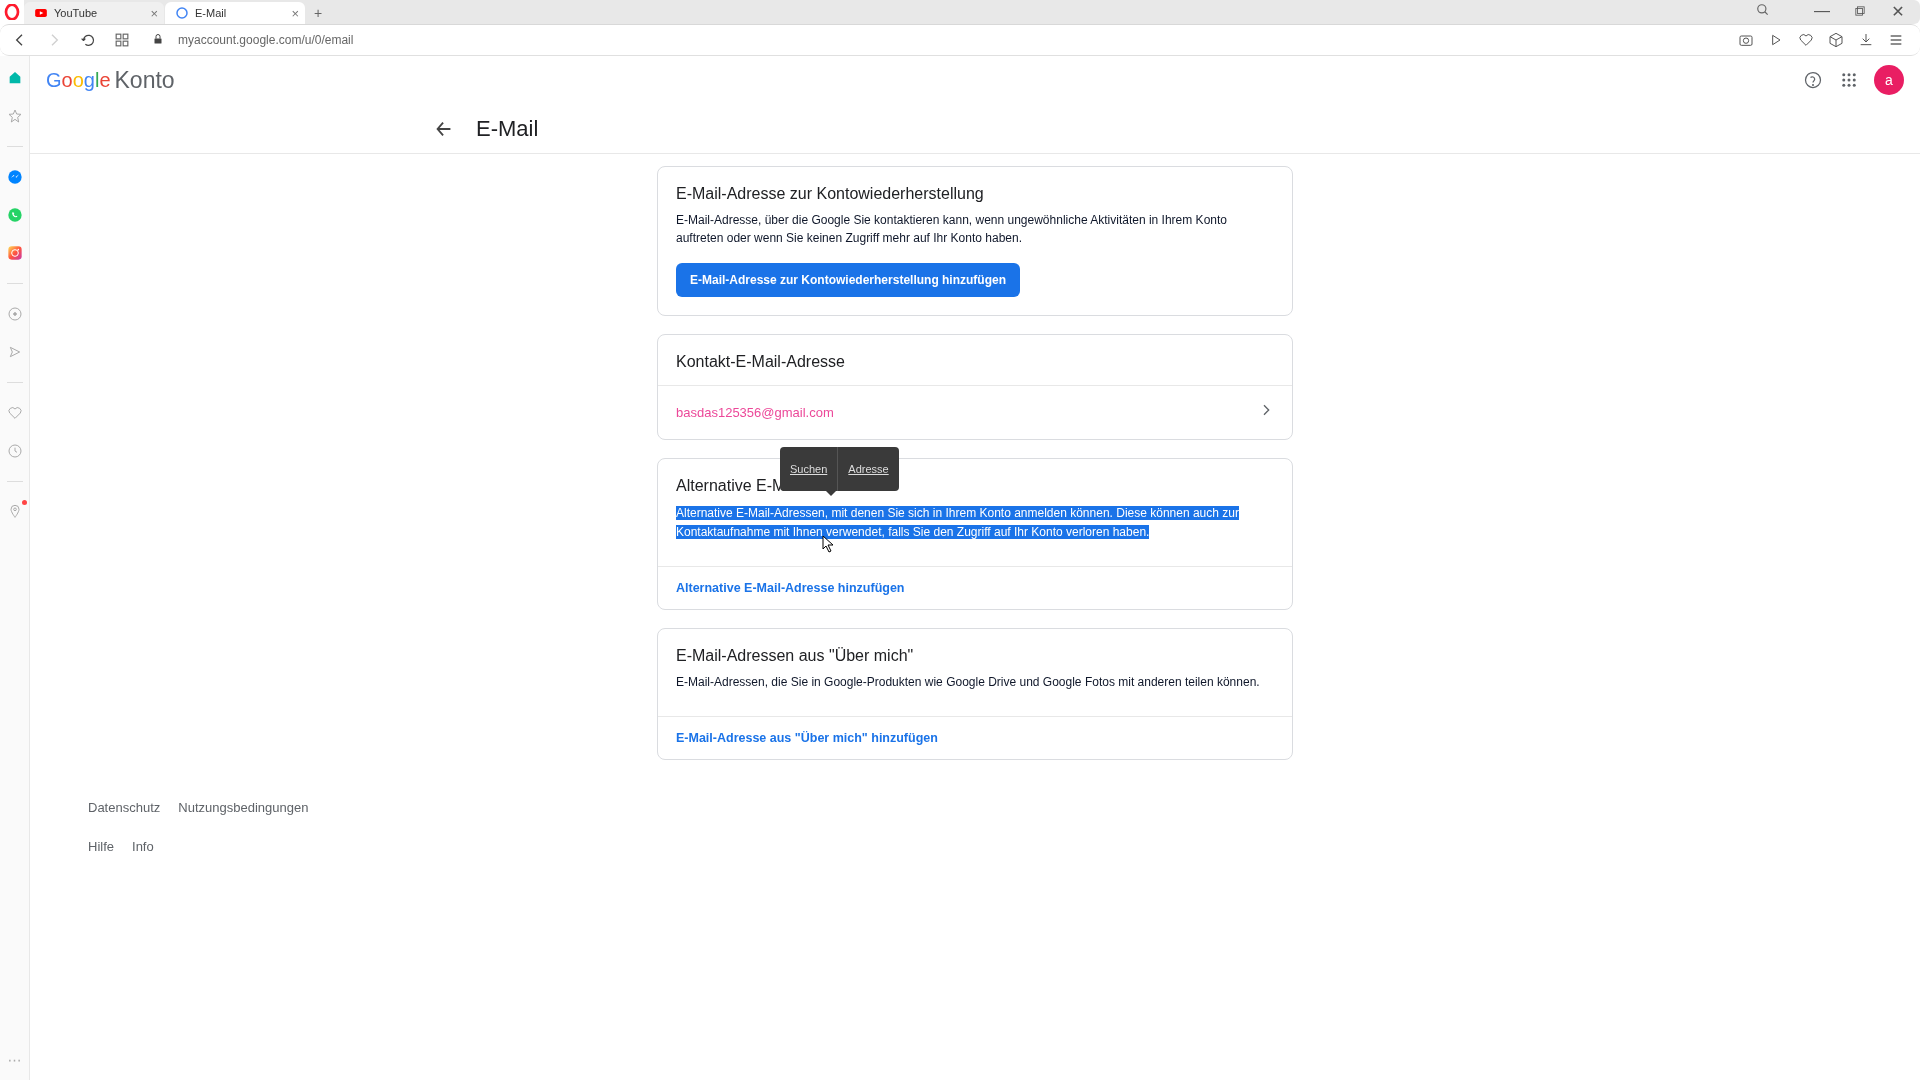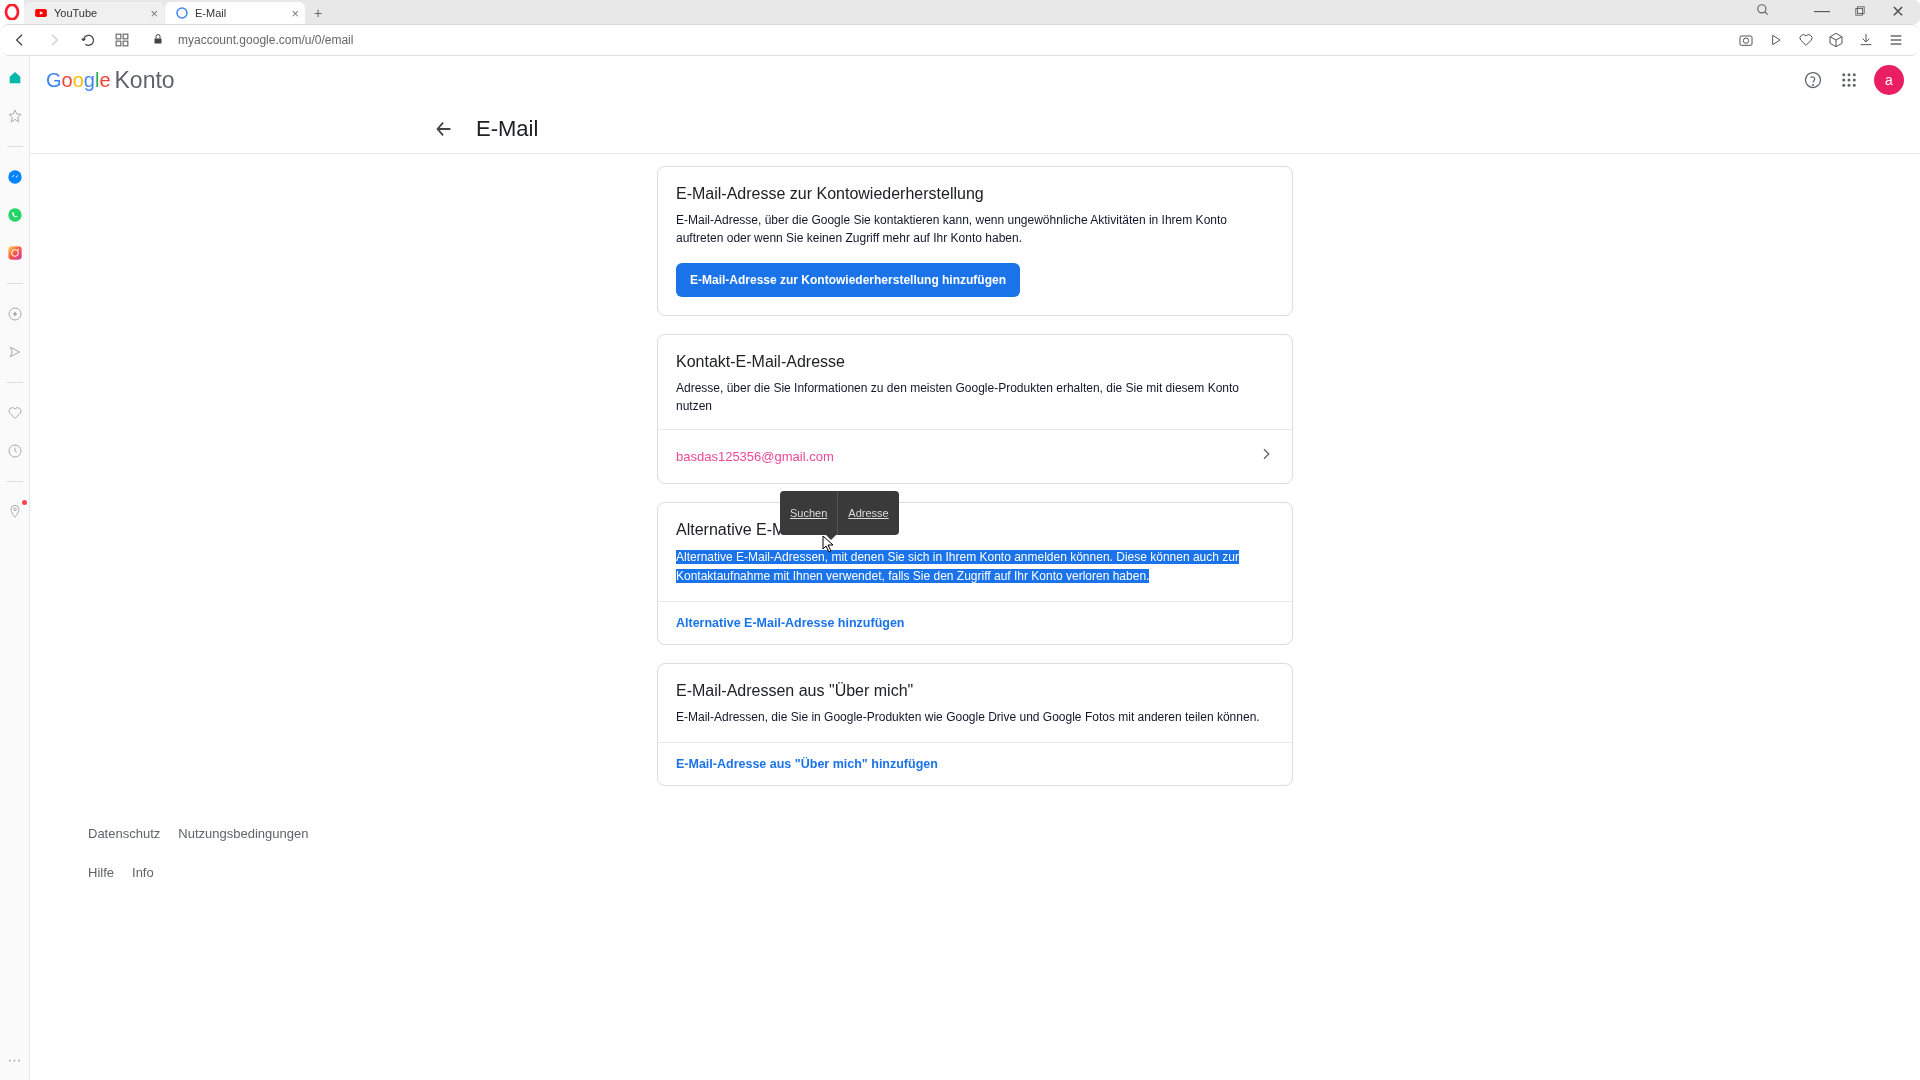--- a/index.html
+++ b/index.html
@@ -303,21 +303,21 @@
       padding: 10px 14px;
       border-radius: 6px;
       margin-top: 16px;
     }
     .link-button {
       display: block;
       color: #1a73e8;
       font-size: 12.5px;
       font-weight: 600;
       border-top: 1px solid #e8e8e8;
-      margin: 16px -18px -18px -18px;
+      margin: 25px -18px -18px -18px;
       padding: 14px 18px;
     }
     .row-with-chevron {
       display: flex;
       align-items: center;
       justify-content: space-between;
       border-top: 1px solid #e8e8e8;
       margin: 14px -18px -18px -18px;
       padding: 16px 18px;
     }
@@ -648,21 +648,20 @@
   <div class="cards-container">
 
     <div class="card">
       <div class="card-title">E-Mail-Adresse zur Kontowiederherstellung</div>
       <div class="card-desc">E-Mail-Adresse, über die Google Sie kontaktieren kann, wenn ungewöhnliche Aktivitäten in Ihrem Konto auftreten oder wenn Sie keinen Zugriff mehr auf Ihr Konto haben.</div>
       <div class="pill-button">E-Mail-Adresse zur Kontowiederherstellung hinzufügen</div>
     </div>
 
     <div class="card">
       <div class="card-title">Kontakt-E-Mail-Adresse</div>
-      <div class="card-desc">Adresse, über die Sie Informationen zu den meisten Google-Produkten erhalten, die Sie mit diesem Konto nutzen</div>
       <div class="row-with-chevron">
         <span class="email-value">basdas125356@gmail.com</span>
         <span class="chevron">
           <svg width="16" height="16" viewBox="0 0 24 24" fill="none" stroke="#5f6368" stroke-width="2">
               <path d="M9 5 L16 12 L9 19"></path>
             </svg>
         </span>
       </div>
     </div>
 

